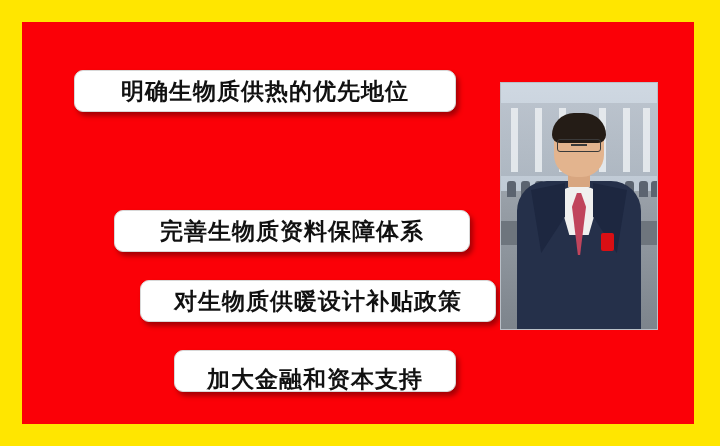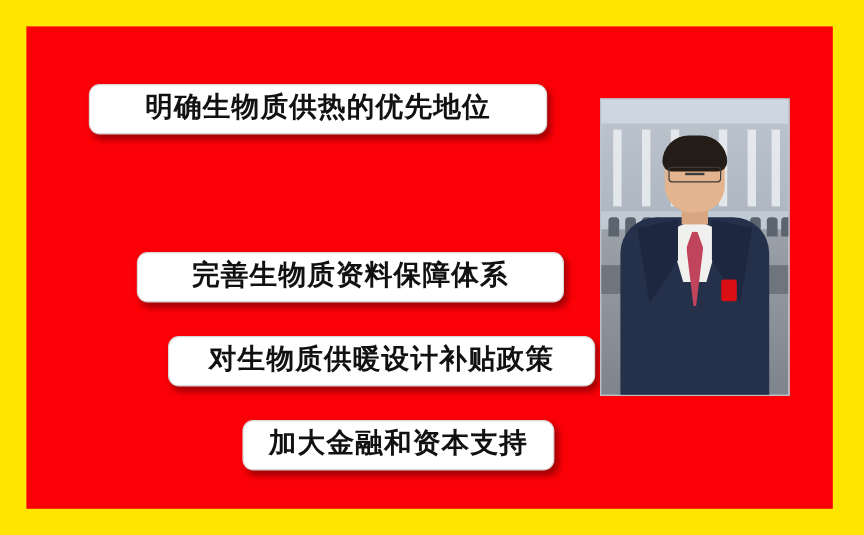--- a/index.html
+++ b/index.html
@@ -41,33 +41,33 @@
     border: 1px solid #d8d8d8;
     border-radius: 9px;
     box-shadow: 3px 4px 5px rgba(0,0,0,0.35);
     display: flex;
     align-items: center;
     justify-content: center;
     height: 42px;
     box-sizing: border-box;
   }
   .item-label {
-    font-family: Liberation Mono, monospace;
+    font-family: Liberation Sans, sans-serif;
     font-size: 23px;
     font-weight: 700;
     color: #111111;
     letter-spacing: 1px;
     white-space: nowrap;
     line-height: 1;
   }
   .item-0 { left: 52px;  top: 48px;  width: 382px; }
   .item-1 { left: 78px;  top: 118px; width: 382px; }
   .item-2 { left: 92px;  top: 188px; width: 356px; }
   .item-3 { left: 118px; top: 258px; width: 356px; }
-  .item-4 { left: 180px; top: 328px; width: 260px; }
+  .item-4 { left: 152px; top: 328px; width: 282px; align-items: flex-end; }
 
   
   #photo {
     position: absolute;
     left: 500px;
     top: 82px;
     width: 158px;
     height: 248px;
     overflow: hidden;
     background: #c9cfd6;

